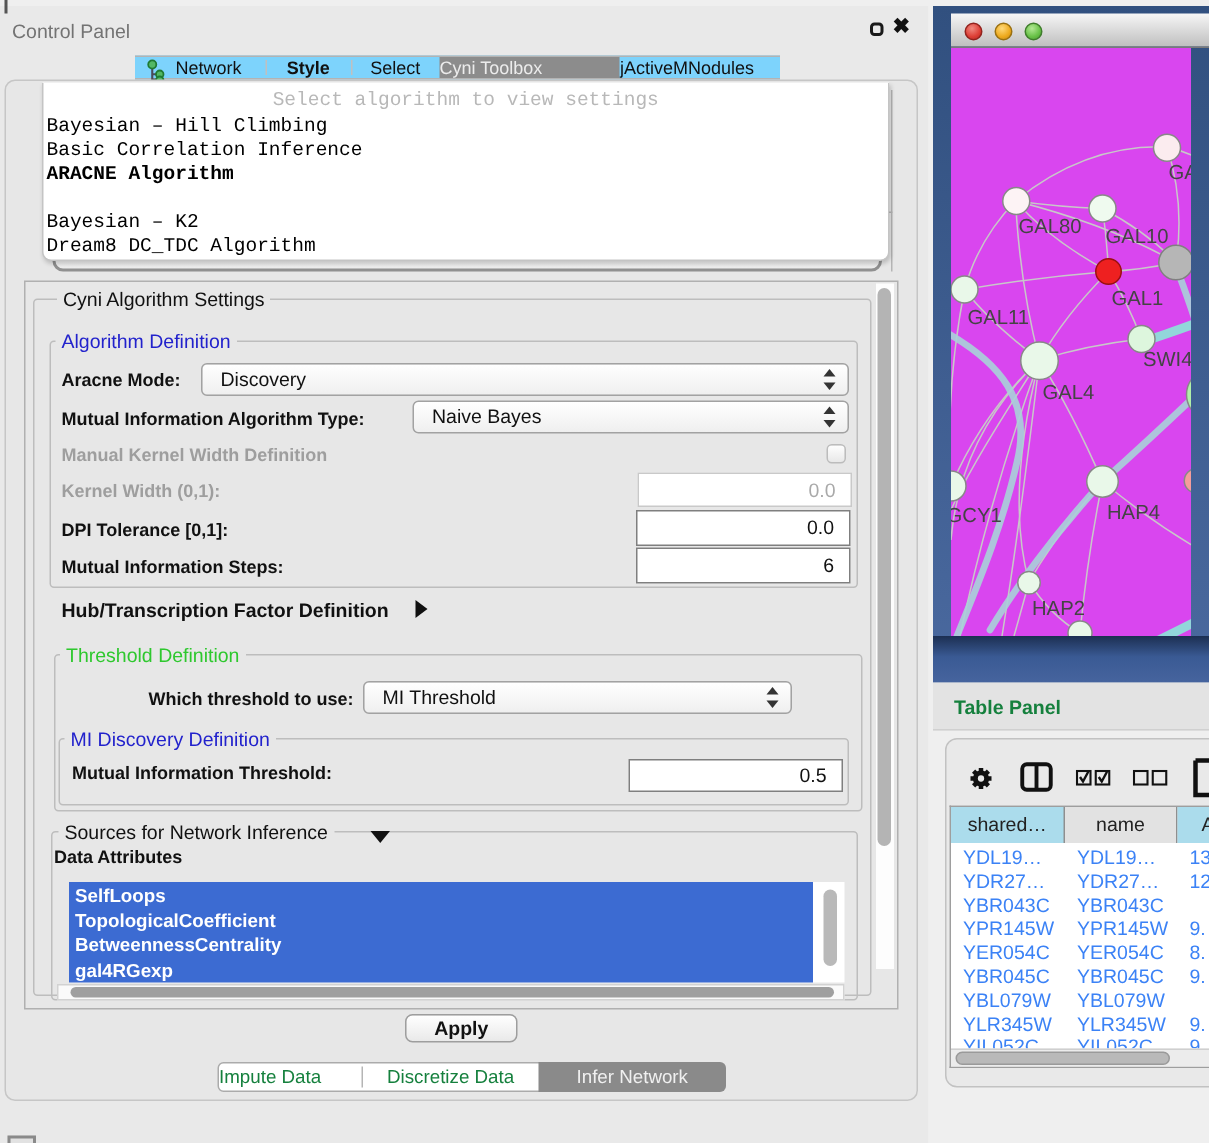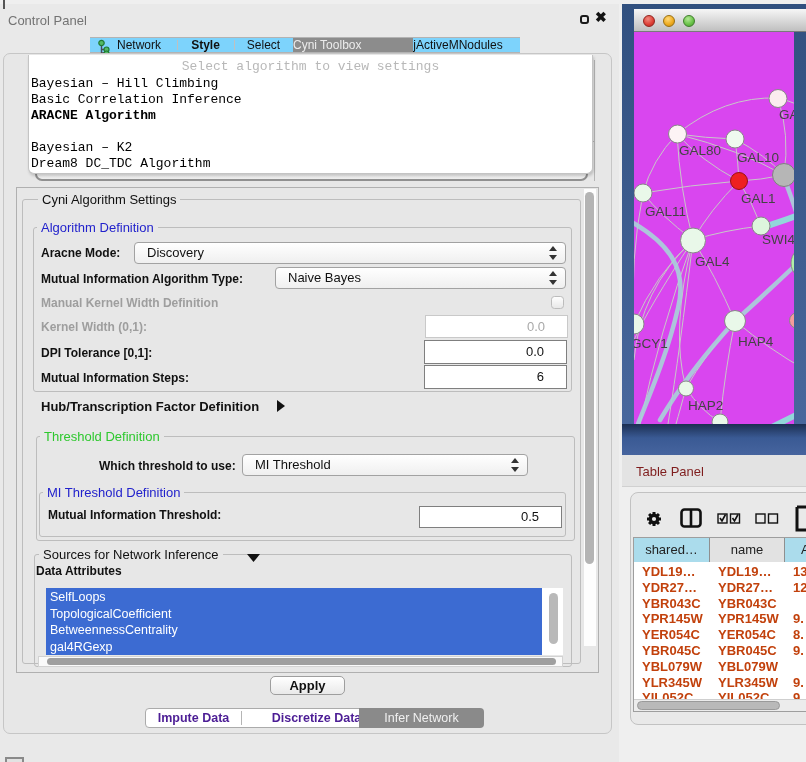--- a/index.html
+++ b/index.html
@@ -24,50 +24,50 @@
 #vsbtrack { position:absolute; left:584px; top:189px; width:12px; height:457px; background:#fdfdfd; }
 #vsbthumb { position:absolute; left:585px; top:192px; width:9px; height:372px; background:#b4b4b4; border-radius:5px; }
 .group { position:absolute; border:1px solid #bdbdbd; border-radius:3px; }
 .gtitle { position:absolute; font-size:13px; background:#e7e7e7; padding:0 4px; white-space:nowrap; color:#111; }
 label.b { font-weight:bold; font-size:12px; color:#111; position:absolute; white-space:nowrap; }
 label.dis { color:#9e9e9e; }
 .combo { position:absolute; height:22px; border:1px solid #a2a2a2; border-radius:4px; background:linear-gradient(#ffffff,#efefef); font-size:13px; color:#111; line-height:20px; padding-left:12px; }
 .stepper { position:absolute; right:7px; top:3px; width:9px; height:14px; }
 .stepper:before { content:""; position:absolute; left:0; top:0; border-left:4.5px solid transparent; border-right:4.5px solid transparent; border-bottom:5.5px solid #333; }
 .stepper:after { content:""; position:absolute; left:0; bottom:0; border-left:4.5px solid transparent; border-right:4.5px solid transparent; border-top:5.5px solid #333; }
-.field { position:absolute; height:24px; background:#fff; border:1px solid #7f7f7f; font-size:13px; color:#111; text-align:right; padding-right:22px; line-height:22px; }
+.field { position:absolute; height:24px; background:#fff; border:1px solid #7f7f7f; font-size:13px; color:#111; text-align:right; padding-right:10px; line-height:22px; }
 .field.dis { border:1px solid #c9c9c9; color:#a9a9a9; height:23px; }
 #cb { position:absolute; left:551px; top:296px; width:13px; height:13px; border:1px solid #bcbcbc; border-radius:3.5px; background:linear-gradient(#fefefe,#e8e8e8); }
 #list { position:absolute; left:46px; top:588px; width:517px; height:67px; background:#fff; }
-#bluelist { position:absolute; left:46px; top:588px; width:496px; height:67px; background:#3c6bd2; color:#fff; font-size:12.5px; line-height:16.6px; padding:1px 0 12px 4px; }
+#bluelist { position:absolute; left:46px; top:588px; width:496px; height:67px; background:#3c6bd2; color:#fff; font-size:12.5px; line-height:16.6px; padding:1px 0 12px 4px;font-weight:bold; }
 #listvsb { position:absolute; left:549px; top:593px; width:9px; height:51px; background:#b9b9b9; border-radius:5px; }
 #hsb { position:absolute; left:38px; top:656px; width:525px; height:11px; background:#fafafa; border:1px solid #d2d2d2; }
 #hsbthumb { position:absolute; left:47px; top:658px; width:509px; height:7px; background:#9f9f9f; border-radius:4px; }
 #apply { position:absolute; left:270px; top:676px; width:75px; height:19px; border:1px solid #9e9e9e; border-radius:5px; background:linear-gradient(#ffffff,#e9e9e9); font-size:13px; font-weight:600; color:#111; text-align:center; line-height:17px; }
 #btabs { position:absolute; left:145px; top:708px; width:317px; height:20px; background:#fff; border:1px solid #ababab; border-radius:4px; font-size:12.5px; }
-.bseg { position:absolute; top:708px; height:20px; line-height:20px; text-align:center; font-weight:bold; color:#4c1d95; font-size:12.5px; }
+.bseg { position:absolute; top:708px; height:20px; line-height:20px; text-align:left; font-weight:normal; color:#15803d; font-size:12.5px; }
 .bdiv { position:absolute; top:711px; width:1px; height:14px; background:#b5b5b5; }
 #bsel { position:absolute; left:359px; top:708px; width:125px; height:20px; background:#8a8a8a; border-radius:0 4px 4px 0; color:#f0f0f0; text-align:center; line-height:20px; font-size:12.5px; }
 #miniicon { position:absolute; left:5px; top:757px; width:19px; height:14px; border:2px solid #8a8a8a; background:#e2e2e2; }
 #popup { position:absolute; left:28px; top:55px; width:565px; height:119px; background:#fff; border:1px solid #c4c4c4; border-top:none; border-radius:0 0 6px 6px; box-shadow:1px 2px 3px rgba(0,0,0,0.18); z-index:50;font-family:Liberation Mono, monospace; }
 #popup .hint { position:absolute; left:0; right:0; top:4px; text-align:center; color:#b8b8b8; font-size:13px; }
 .pitem { position:absolute; left:2px; font-size:13px; color:#000; white-space:nowrap; }
 #rightbg { position:absolute; left:619px; top:0; width:187px; height:762px; background:#efefef; }
 #netwin { position:absolute; left:622px; top:4px; width:184px; height:451px; background:linear-gradient(#31507f,#4a699f); }
 #netband { position:absolute; left:622px; top:424px; width:184px; height:31px; background:linear-gradient(#1c2f52 0%, #3a5a94 45%, #46649e 100%); }
 #nettitle { position:absolute; left:634px; top:9px; width:172px; height:23px; background:linear-gradient(#f6f6f6,#bfbfbf); border-bottom:1px solid #7a7a7a; }
 .tl { position:absolute; top:6px; width:12px; height:12px; border-radius:50%; }
 #netcanvas { position:absolute; left:634px; top:32px; width:160px; height:392px; background:#d946ef; overflow:hidden; }
 #tpbar { position:absolute; left:622px; top:455px; width:184px; height:32px; background:#e3e3e3; border-bottom:1px solid #d0d0d0; }
-#tpbar span { position:absolute; left:14px; top:9px; font-size:13px; color:#7f1d1d; }
+#tpbar span { position:absolute; left:14px; top:9px; font-size:13px; color:#15803d;font-weight:bold; }
 #tpanel { position:absolute; left:630px; top:492px; width:190px; height:233px; background:#e9e9e9; border:1px solid #c2c2c2; border-radius:8px; }
 #tablebox { position:absolute; left:633px; top:537px; width:173px; height:175px; background:#fff; border:1px solid #9e9e9e; border-right:none; }
 .hcell { position:absolute; top:538px; height:24px; font-size:13px; color:#222; text-align:center; line-height:24px; border-right:1px solid #8f8f8f; background:#abdcec; }
 #tbody { position:absolute; left:634px; top:562px; width:172px; height:137px; background:#fff; overflow:hidden; }
-.trow { position:absolute; font-size:13px; color:#c2410c; white-space:pre;font-weight:bold; }
+.trow { position:absolute; font-size:13px; color:#3b82f6; white-space:pre; }
 #tblhsb { position:absolute; left:634px; top:699px; width:172px; height:12px; background:#ececec; border-top:1px solid #cfcfcf; }
 #tblhsbthumb { position:absolute; left:637px; top:701px; width:143px; height:9px; background:#b9b9b9; border:1px solid #9a9a9a; border-radius:5px; }
 </style>
 </head>
 <body>
 <div id="leftwin"></div>
 <div id="topmark"></div>
 <div id="cptitle">Control Panel</div>
 <div id="sq"></div>
 <div id="xx">✖</div>
@@ -120,21 +120,21 @@
 <svg class="abs" style="left:275px;top:399px;" width="12" height="14">
     <path d="M2 1 L10 7 L2 13 Z" fill="#111"></path>
   </svg>
 
 <div class="group" style="left:36px;top:436px;width:539px;height:105px;"></div>
 <div class="gtitle" style="left:40px;top:429px;color:#2ec82e;">Threshold Definition</div>
 <label class="b" style="left:99px;top:459px;">Which threshold to use:</label>
 <div class="combo" style="left:242px;top:454px;width:286px;">MI Threshold<span class="stepper"></span></div>
 
 <div class="group" style="left:39px;top:492px;width:527px;height:45px;"></div>
-<div class="gtitle" style="left:43px;top:485px;color:#2222cc;">MI Threshold Definition</div>
+<div class="gtitle" style="left:43px;top:485px;color:#2222cc;">MI Discovery Definition</div>
 <label class="b" style="left:48px;top:508px;">Mutual Information Threshold:</label>
 <div class="field" style="left:419px;top:506px;width:143px;height:22px;line-height:20px;">0.5</div>
 
 <div class="group" style="left:34px;top:554px;width:538px;height:113px;"></div>
 <div class="gtitle" style="left:39px;top:547px;">Sources for Network Inference</div>
 <svg class="abs" style="left:246px;top:552px;z-index:3;" width="15" height="11">
     <path d="M1 2 L14 2 L7.5 10 Z" fill="#111"></path>
   </svg>
 <label class="b" style="left:36px;top:564px;">Data Attributes</label>
 <div id="list"></div>

